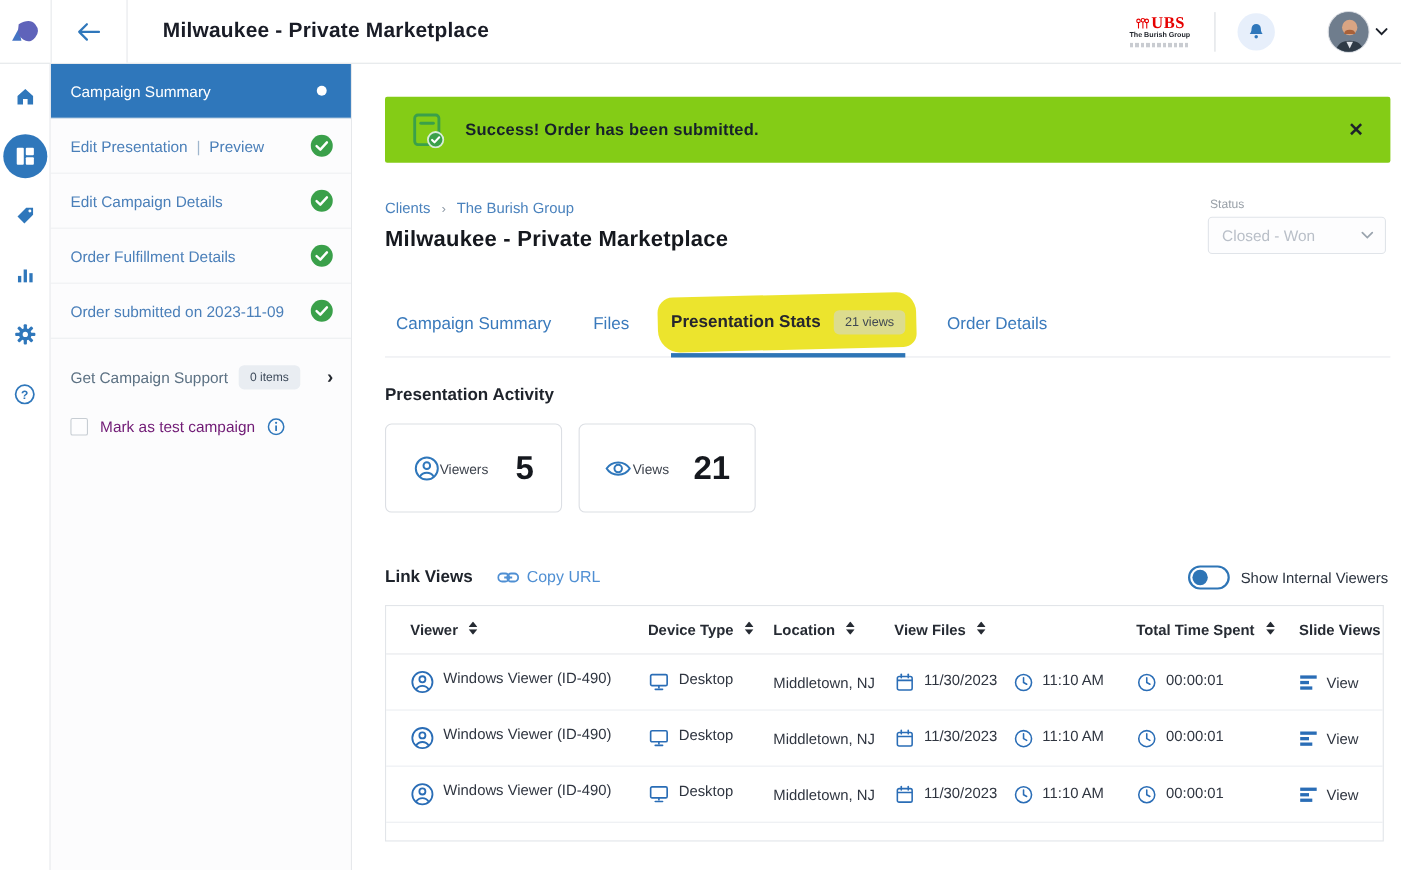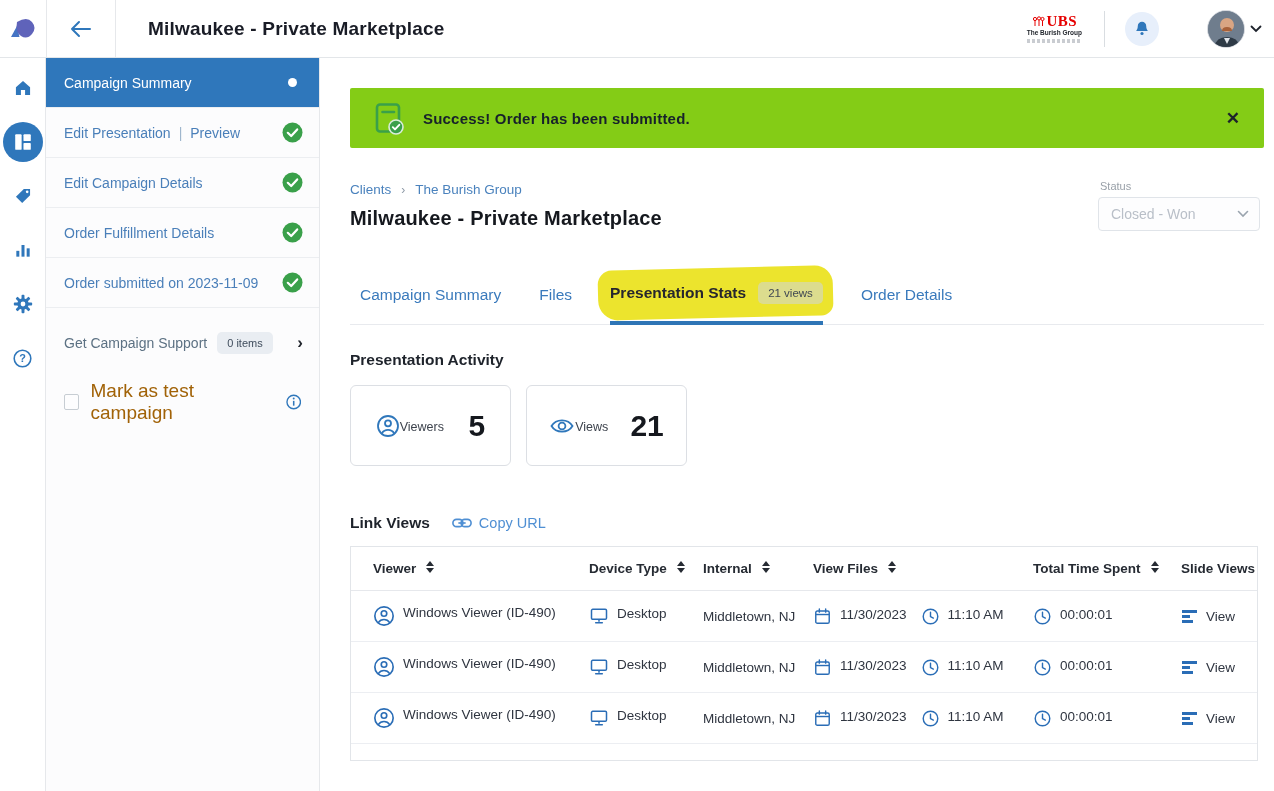--- a/index.html
+++ b/index.html
@@ -42,21 +42,21 @@
   .step .spacer { flex:1; }
   .step .dot { width:9px; height:9px; border-radius:50%; background:#fff; margin-right:6px; }
   .step .sep { color:#9fb6cd; margin:0 8px; }
   .support-row { margin-top:24px; display:flex; align-items:center; padding:0 16px 0 18px; cursor:pointer; }
   .support-label { font-size:14px; color:#5c7183; }
   .support-badge { margin-left:10px; background:#e9edf2; color:#3f4c5c; font-size:11px;
     padding:5px 10px; border-radius:5px; }
   .support-chevron { margin-left:auto; font-size:17px; font-weight:700; color:#23272e; }
   .test-row { margin-top:26px; display:flex; align-items:center; gap:11px; padding:0 18px; }
   .checkbox { width:16px; height:16px; border:1px solid #c7cdd3; border-radius:2px; background:#fdfdfe; cursor:pointer; }
-  .test-label { font-size:19px; color:#a16207; }
+  .test-label { font-size:14px; color:#701a75; }
 
   
   .content { position:absolute; top:58px; left:320px; right:0; bottom:0; background:#fff;
     padding:30px 10px 0 30px; overflow:hidden; }
 
   .banner { height:60px; background:#84cc16; display:flex; align-items:center; padding:0 24px; border-radius:2px; }
   .banner-msg { font-size:15px; font-weight:700; color:#17212b; margin-left:18px; letter-spacing:.2px; }
   .banner-close { margin-left:auto; background:none; border:none; font-size:17px; font-weight:700;
     color:#1d222b; cursor:pointer; }
 
@@ -348,20 +348,26 @@
   <div class="linkviews-row">
     <span class="lv-heading">Link Views</span>
     <button class="copy-url">
       <svg width="20" height="14" viewBox="0 0 22 14">
         <rect x="1" y="3" width="11" height="8" rx="4" fill="none" stroke="#4f8fd3" stroke-width="1.8"></rect>
         <rect x="10" y="3" width="11" height="8" rx="4" fill="none" stroke="#4f8fd3" stroke-width="1.8"></rect>
         <line x1="7" y1="7" x2="15" y2="7" stroke="#4f8fd3" stroke-width="1.8"></line>
       </svg>
       <span>Copy URL</span>
     </button>
+    <div class="lv-right">
+      <div class="toggle">
+          <div class="knob"></div>
+        </div>
+      <span class="toggle-label">Show Internal Viewers</span>
+    </div>
   </div>
 
   <div class="lv-table">
     <div class="thead">
       <div class="th">
           <span>Viewer</span>
         <span class="sort">
             <svg width="8" height="5" viewBox="0 0 8 5">
               <path d="M4 0 L8 5 H0 Z" fill="#262b33"></path>
             </svg>
@@ -375,21 +381,21 @@
         <span class="sort">
             <svg width="8" height="5" viewBox="0 0 8 5">
               <path d="M4 0 L8 5 H0 Z" fill="#262b33"></path>
             </svg>
             <svg width="8" height="5" viewBox="0 0 8 5">
               <path d="M4 5 L0 0 H8 Z" fill="#262b33"></path>
             </svg>
           </span>
         </div>
       <div class="th">
-          <span>Internal</span>
+          <span>Location</span>
         <span class="sort">
             <svg width="8" height="5" viewBox="0 0 8 5">
               <path d="M4 0 L8 5 H0 Z" fill="#262b33"></path>
             </svg>
             <svg width="8" height="5" viewBox="0 0 8 5">
               <path d="M4 5 L0 0 H8 Z" fill="#262b33"></path>
             </svg>
           </span>
         </div>
       <div class="th">

